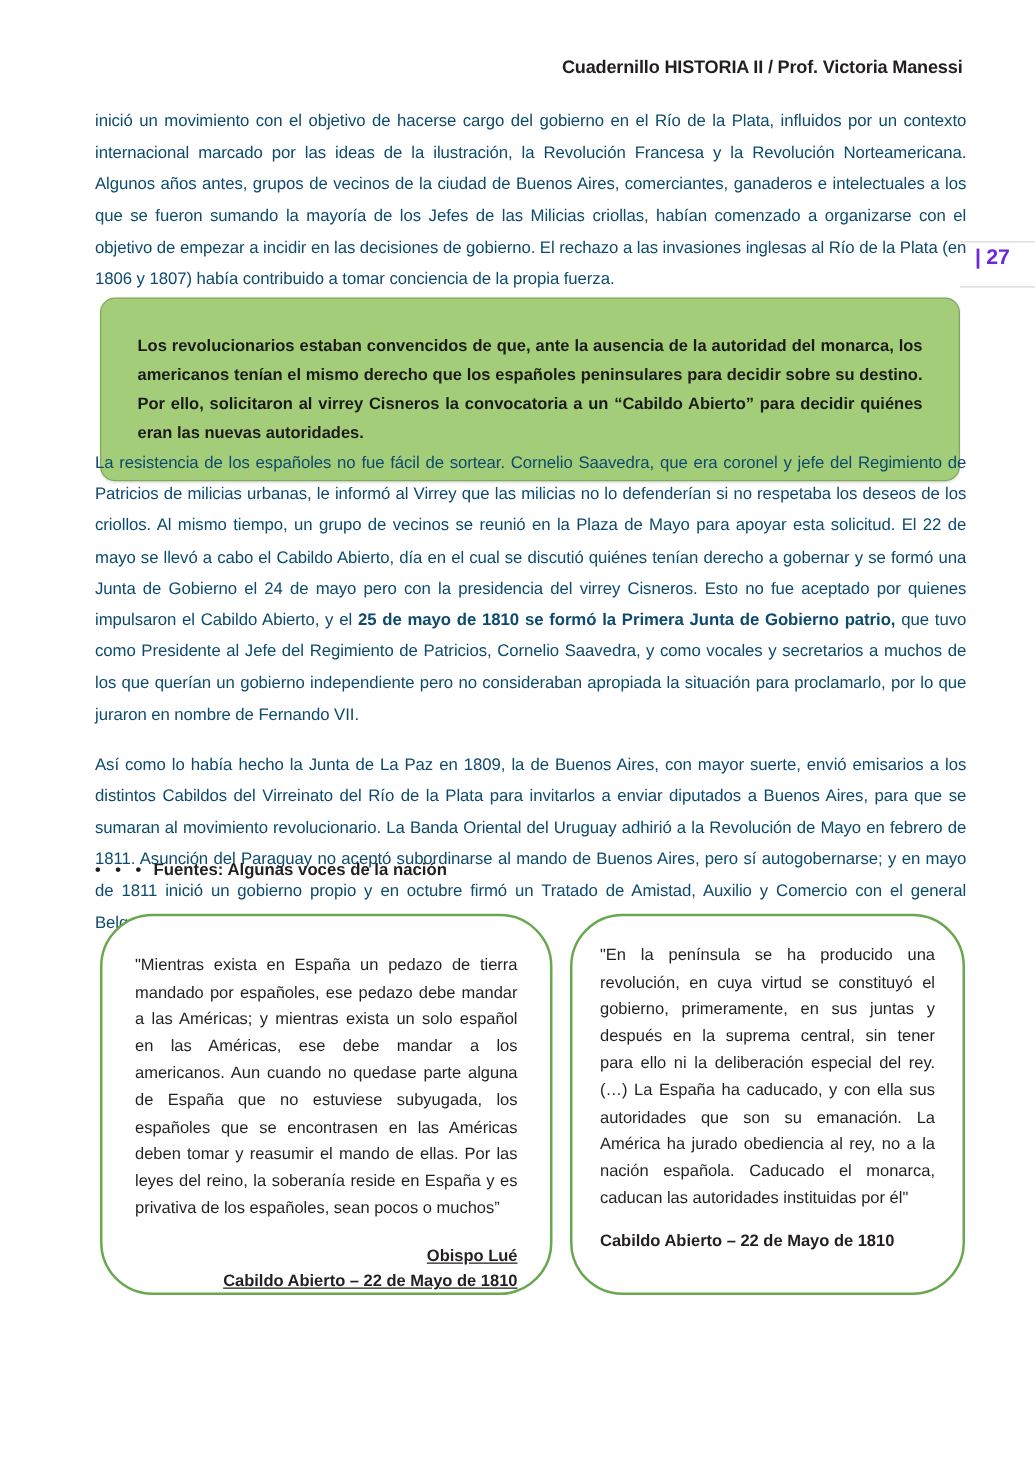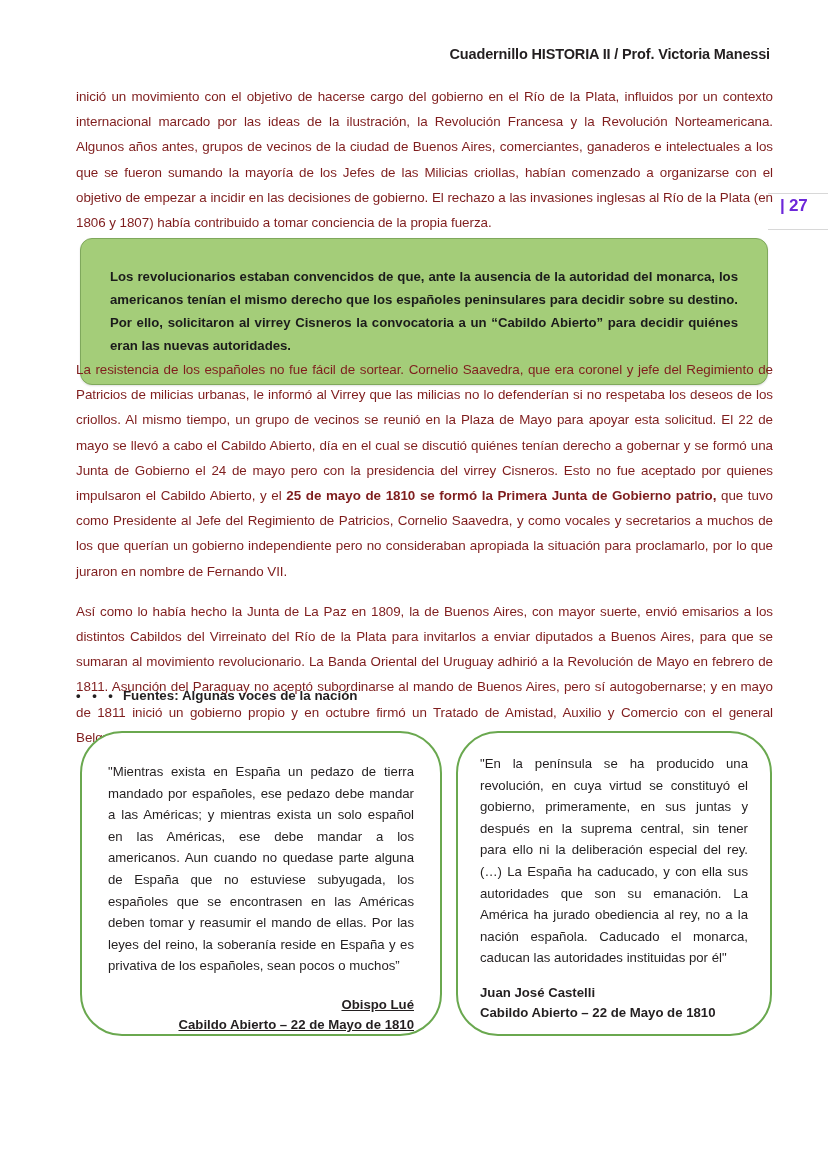--- a/index.html
+++ b/index.html
@@ -69,21 +69,21 @@
     position: absolute;
     left: 76px;
     top: 84px;
     width: 697px;
   }
   p.body {
     margin: 0;
     font-size: 13.4px;
     line-height: 25.2px;
     text-align: justify;
-    color: #7f1d1d;
+    color: #0c4a6e;
     letter-spacing: -0.05px;
   }
   p.body + p.body {
     margin-top: 15px;
   }
   .b { font-weight: bold; }
 
   
   .callout {
     position: absolute;
@@ -207,17 +207,16 @@
   <div class="quote-box left">
     <p class="quote-text">"Mientras exista en España un pedazo de tierra mandado por españoles, ese pedazo debe mandar a las Américas; y mientras exista un solo español en las Américas, ese debe mandar a los americanos. Aun cuando no quedase parte alguna de España que no estuviese subyugada, los españoles que se encontrasen en las Américas deben tomar y reasumir el mando de ellas. Por las leyes del reino, la soberanía reside en España y es privativa de los españoles, sean pocos o muchos”</p>
     <div class="spacer-18"></div>
     <p class="quote-attr attr-right">Obispo Lué</p>
     <p class="quote-attr attr-right">Cabildo Abierto – 22 de Mayo de 1810</p>
   </div>
 
   <div class="quote-box right">
     <p class="quote-text">"En la península se ha producido una revolución, en cuya virtud se constituyó el gobierno, primeramente, en sus juntas y después en la suprema central, sin tener para ello ni la deliberación especial del rey. (…) La España ha caducado, y con ella sus autoridades que son su emanación. La América ha jurado obediencia al rey, no a la nación española. Caducado el monarca, caducan las autoridades instituidas por él"</p>
     <div class="spacer-14"></div>
-    <p class="quote-attr attr-left">Juan José Castelli</p>
     <p class="quote-attr attr-left">Cabildo Abierto – 22 de Mayo de 1810</p>
   </div>
 
 </div>
 
 </body></html>

